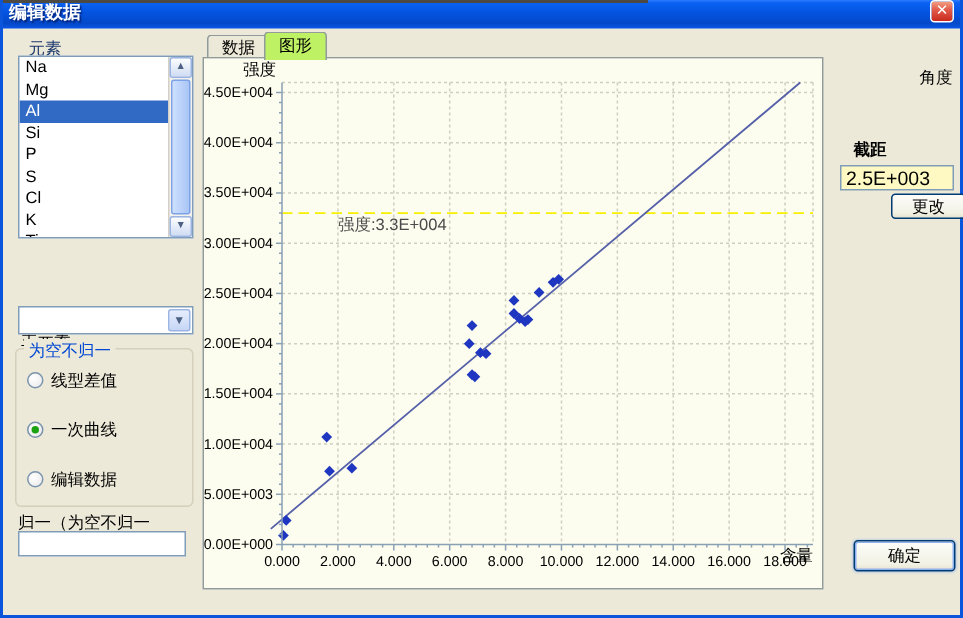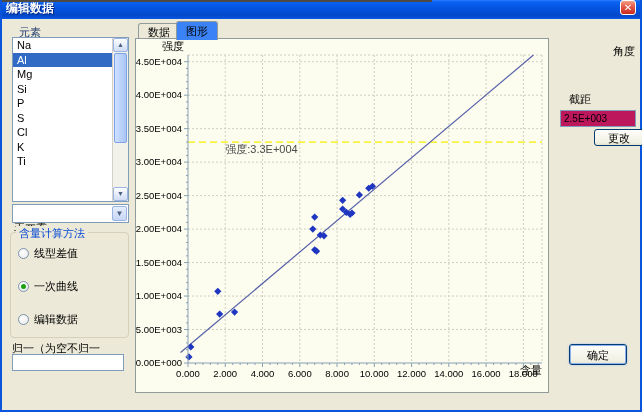--- a/index.html
+++ b/index.html
@@ -13,21 +13,21 @@
   .titlebar{position:absolute;top:0;left:0;right:0;height:19px;
     background:linear-gradient(180deg,#2b7cff 0%,#0a62f2 10%,#0453e0 45%,#0349c8 82%,#0a57e8 100%);
     display:flex;align-items:flex-start;padding:0 4px;box-sizing:border-box;z-index:4;gap:12px;}
   .title-text{color:#fff;font-weight:bold;font-size:12px;text-shadow:1px 1px 1px #00227a;}
   .close-btn{margin-left:auto;width:16px;height:15px;border:1px solid #fff;border-radius:3px;
     background:linear-gradient(180deg,#f3a183 0%,#e35e4d 40%,#c92a1d 100%);
     color:#fff;font-size:10px;font-weight:bold;line-height:13px;text-align:center;cursor:pointer;box-sizing:border-box;}
   
   .grp-label{position:absolute;font-size:11px;}
   .lbl-elements{left:17px;top:25px;color:#1d3a6e;}
-  .listbox{position:absolute;left:10px;top:37px;width:117px;height:165px;background:#fff;
+  .listbox{position:absolute;left:10px;top:37px;width:117px;height:122px;background:#fff;
     border:1px solid #7f9db9;box-sizing:border-box;overflow:hidden;}
   .list-item{height:14.5px;line-height:14.5px;padding-left:4px;cursor:default;}
   .list-item.selected{background:#316ac5;color:#fff;}
   .vscroll{position:absolute;right:0;top:0;width:16px;height:100%;background:#f2f1ea;
     border-left:1px solid #d4d0c8;display:flex;flex-direction:column;box-sizing:border-box;}
   .scroll-arrow{height:14px;background:linear-gradient(180deg,#fdfefe,#cfdcf3);border:1px solid #9ab4e4;
     border-radius:2px;color:#4d6185;font-size:7px;text-align:center;line-height:12px;box-sizing:border-box;}
   .scroll-thumb{margin:1px;height:88px;background:linear-gradient(90deg,#cde0ff,#aac5f5);
     border:1px solid #7da2e8;border-radius:2px;}
   .scroll-track-rest{flex:1;}
@@ -45,56 +45,56 @@
     background:radial-gradient(circle at 35% 35%,#fff,#e8e8e8);position:relative;box-sizing:border-box;}
   .radio-circle.checked::after{content:"";position:absolute;left:2px;top:2px;width:5px;height:5px;
     border-radius:50%;background:#1ba211;}
   .lbl-norm{left:10px;top:341px;}
   .norm-input{position:absolute;left:10px;top:354px;width:112px;height:17px;background:#fff;
     border:1px solid #7f9db9;box-sizing:border-box;font-size:11px;padding:0 3px;}
   
   .tab{position:absolute;top:23px;height:16px;line-height:16px;padding:0 9px;
     border:1px solid #919b9c;border-bottom:none;border-radius:3px 3px 0 0;background:#ece9d8;cursor:pointer;}
   .tab-data{left:136px;text-align:center;}
-  .tab-graph{left:174px;top:21px;height:18px;line-height:18px;background:#3b82f6;z-index:3;}
+  .tab-graph{left:174px;top:21px;height:18px;line-height:18px;background:#bef264;z-index:3;}
   .chart-panel{position:absolute;left:133px;top:38px;width:414px;height:355px;background:#fcfcef;
     border:1px solid #919b9c;box-sizing:border-box;}
   .chart-panel svg{display:block;}
   
   .r-label{position:absolute;font-size:11px;}
   .lbl-angle{left:567px;top:44px;margin-left:44px;}
   .angle-input{position:absolute;left:558px;top:61px;width:76px;height:17px;background:#fff;
     border:1px solid #7f9db9;box-sizing:border-box;font-size:11px;padding:0 3px;}
-  .lbl-intercept{left:567px;top:92px;}
-  .intercept-input{position:absolute;left:558px;top:110px;width:76px;height:17px;background:#be185d;
-    border:1px solid #7f9db9;box-sizing:border-box;font-size:10px;padding:0 3px;}
+  .lbl-intercept{left:567px;top:92px;font-weight:bold;}
+  .intercept-input{position:absolute;left:558px;top:110px;width:76px;height:17px;background:#fef9c3;
+    border:1px solid #7f9db9;box-sizing:border-box;font-size:13px;padding:0 3px;}
   .xp-btn{position:absolute;background:linear-gradient(180deg,#fdfdfb,#f2f1e4 80%,#e5e2cf);
     border:1px solid #003c74;border-radius:3px;font-size:11px;text-align:center;cursor:pointer;
     box-sizing:border-box;font-family:inherit;}
   .btn-change{left:592px;top:129px;width:50px;height:17px;line-height:15px;}
-  .btn-ok{left:567px;top:344px;width:58px;height:21px;line-height:19px;
+  .btn-ok{left:567px;top:360px;width:68px;height:21px;line-height:19px;
     box-shadow:inset 0 0 0 1px #8fb0ef, 0 0 2px #9ab6ef;}
 </style>
 </head>
 <body>
 
 <div class="window">
   <div class="top-dark-strip"></div>
 
   <div class="titlebar">
     <span class="title-text">编辑数据</span>
     <div class="close-btn">✕</div>
   </div>
 
   <span class="grp-label lbl-elements">元素</span>
 
   <div class="listbox">
     <div class="list-item">Na</div>
+    <div class="list-item">Mg</div>
     <div class="list-item selected">Al</div>
-    <div class="list-item">Mg</div>
     <div class="list-item">Si</div>
     <div class="list-item">P</div>
     <div class="list-item">S</div>
     <div class="list-item">Cl</div>
     <div class="list-item">K</div>
     <div class="list-item">Ti</div>
     <div class="vscroll">
       <div class="scroll-arrow">▲</div>
       <div class="scroll-thumb"></div>
       <div class="scroll-track-rest"></div>
@@ -102,21 +102,21 @@
     </div>
   </div>
 
   <span class="grp-label lbl-main-el">主元素</span>
   <div class="combobox">
     <span></span>
     <div class="combo-arrow">▼</div>
   </div>
 
   <div class="groupbox"></div>
-  <span class="grp-label lbl-method">含量计算方法</span>
+  <span class="grp-label lbl-method">为空不归一</span>
 
   <div class="radio-row" style="top:246px;">
     <span class="radio-circle"></span>
     <span>线型差值</span>
   </div>
   <div class="radio-row" style="top:279px;">
     <span class="radio-circle checked"></span>
     <span>一次曲线</span>
   </div>
   <div class="radio-row" style="top:312px;">

